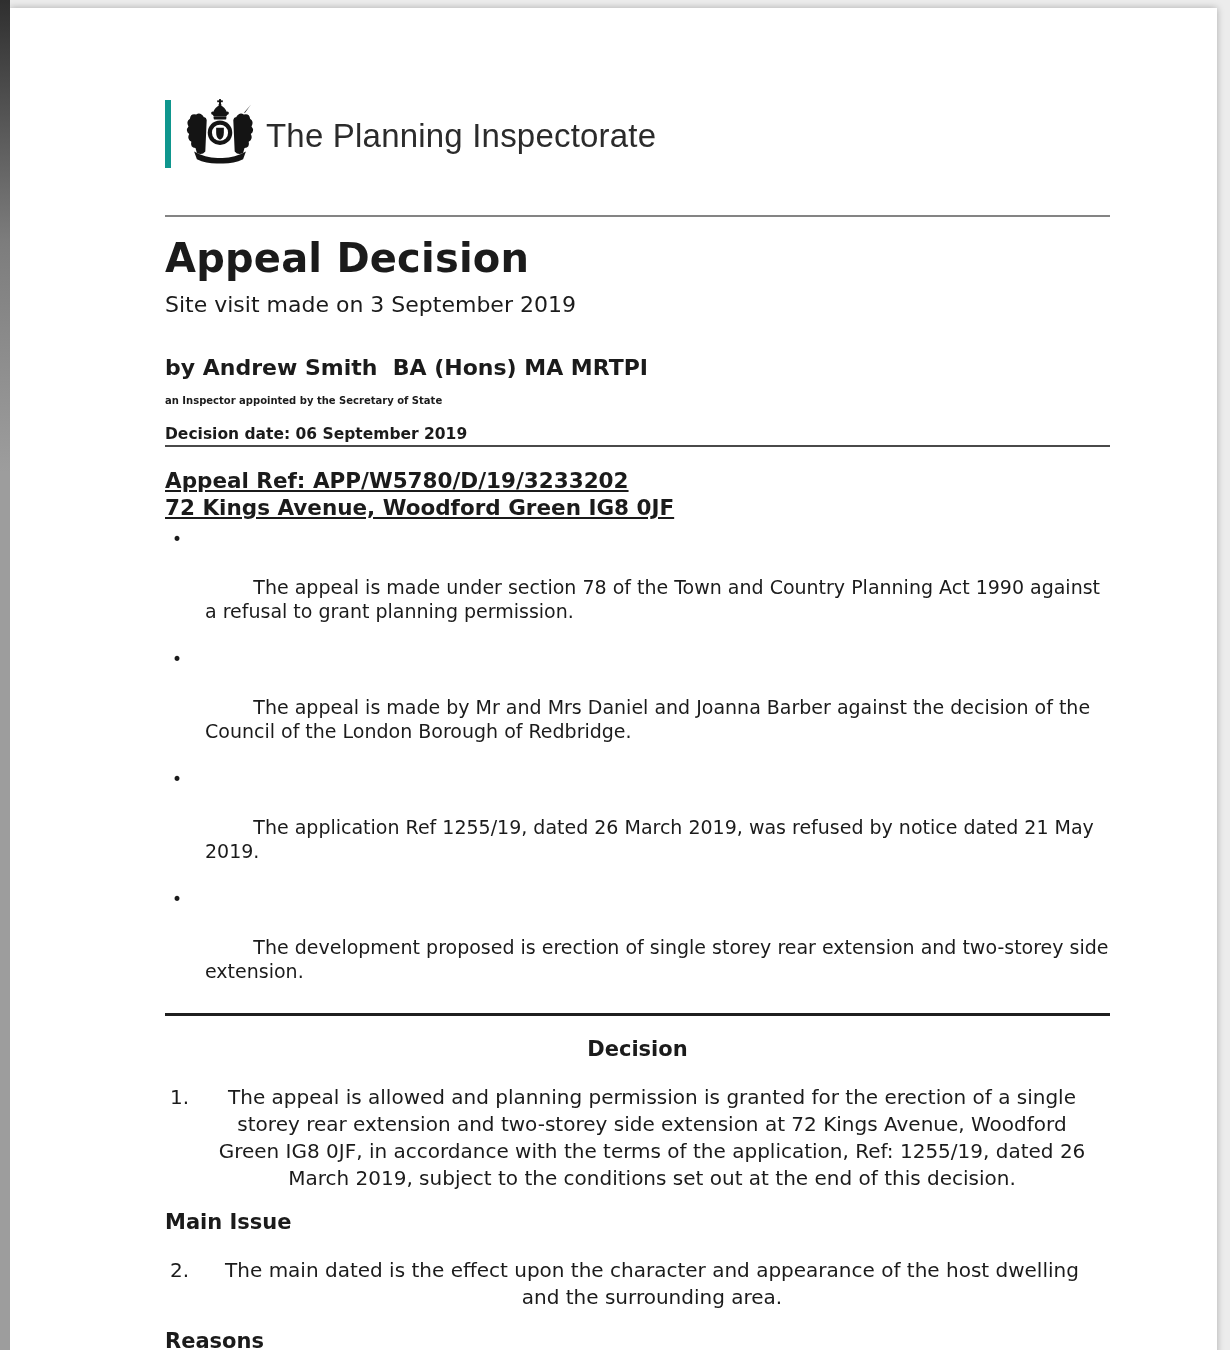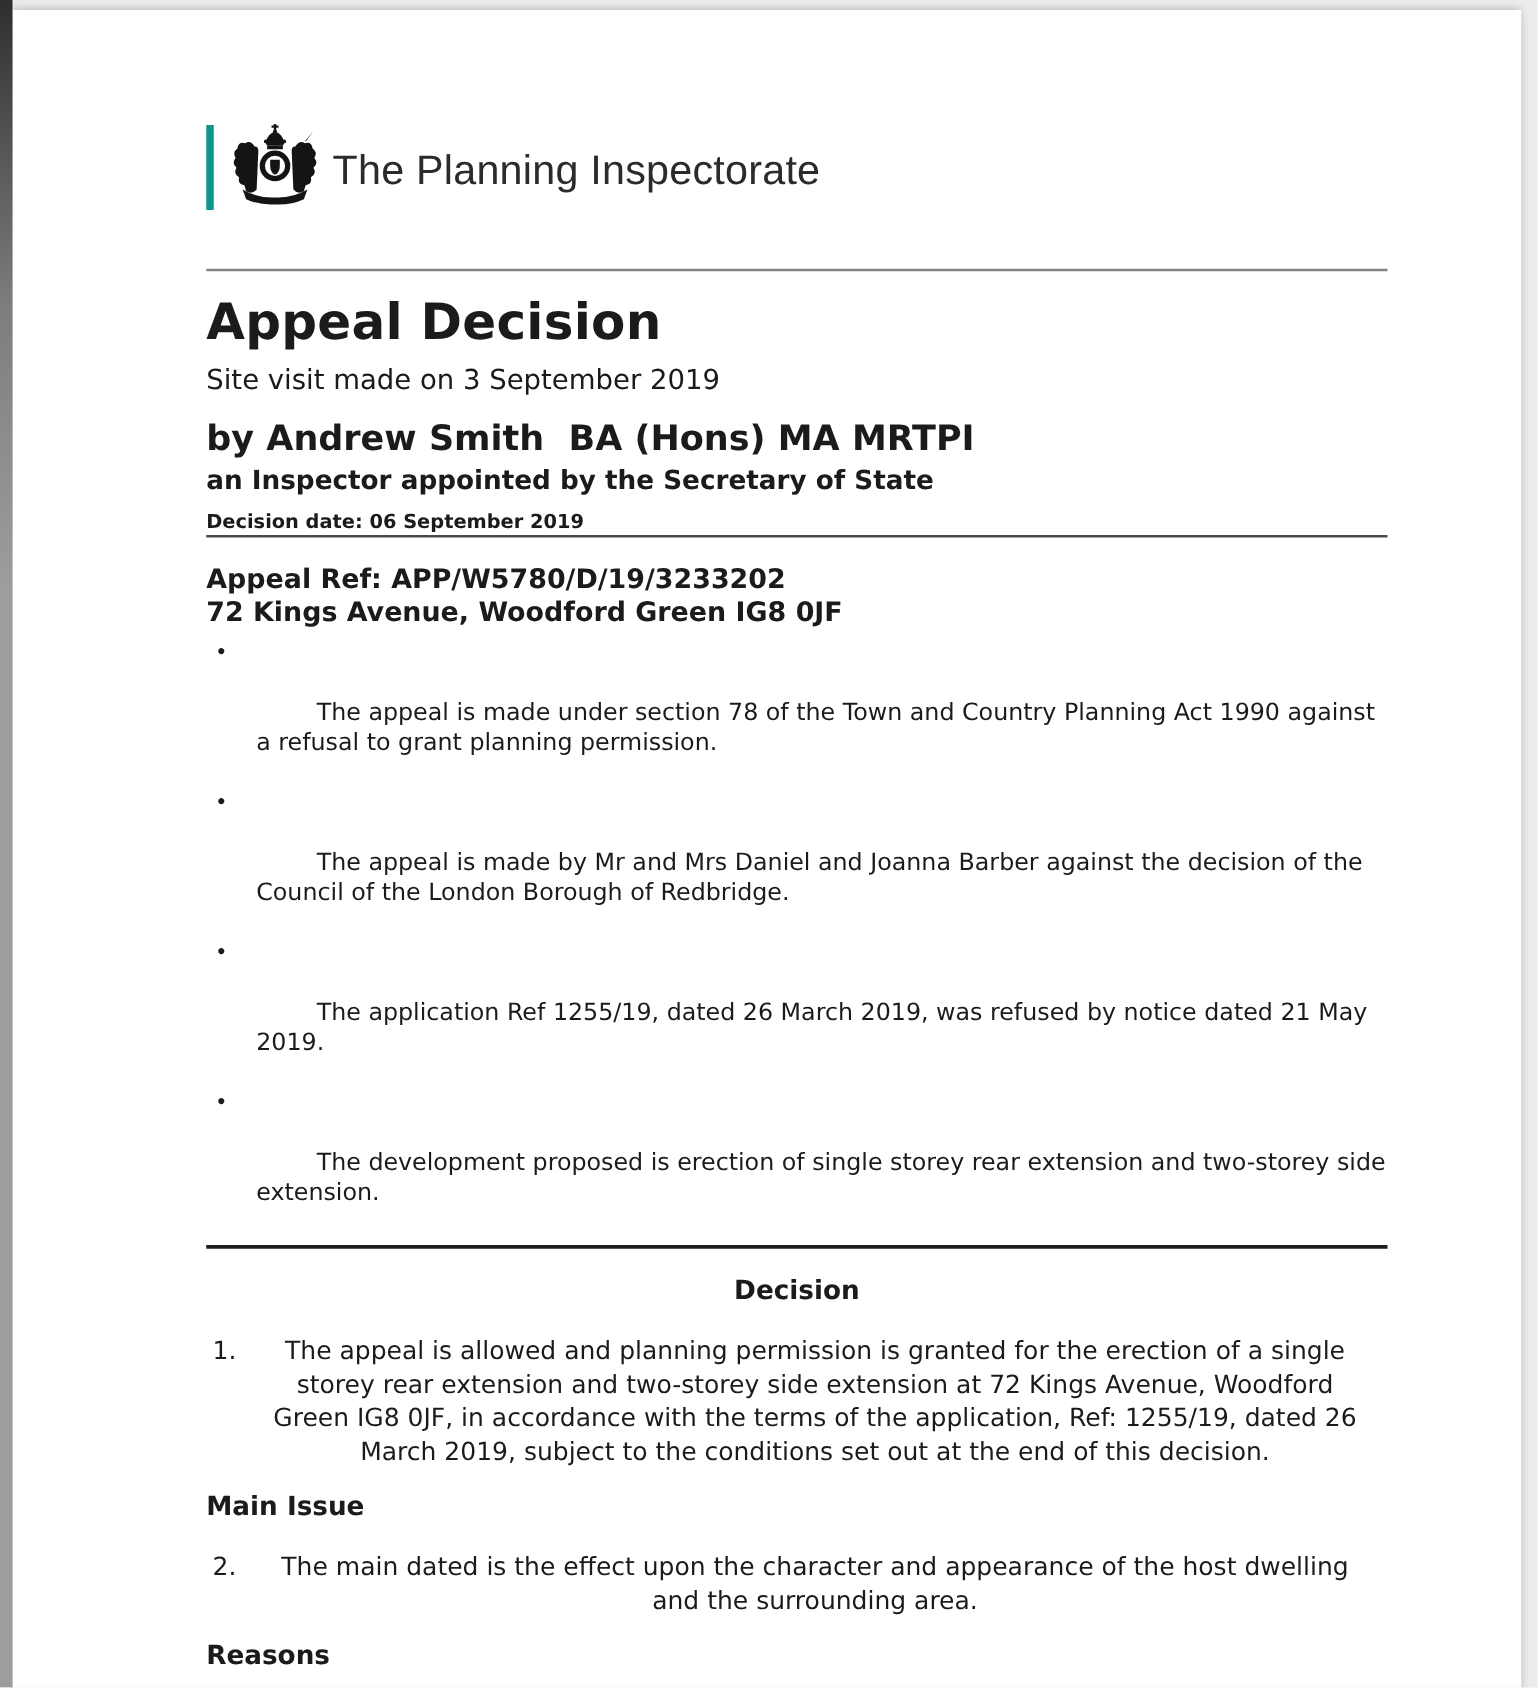--- a/index.html
+++ b/index.html
@@ -53,29 +53,29 @@
   .rule-top { margin-top: 47px; height: 0; border-top: 2px solid #848484; }
   .rule-thick { margin-top: 6px; height: 0; border-top: 3px solid #1f1f1f; }
   
   .doc-title {
     margin-top: 16px;
     font-size: 40px; font-weight: bold;
     line-height: 50px;
     letter-spacing: 0.2px;
   }
   .site-visit { margin-top: 8px; font-size: 22px; line-height: 28px; white-space: pre-wrap; }
-  .by-line { margin-top: 18px; font-size: 28px; font-weight: bold; line-height: 28px; white-space: pre-wrap; }
-  .role-line { margin-top: 9px; font-size: 21px; font-weight: bold; line-height: 20px; white-space: pre-wrap; }
+  .by-line { margin-top: 35px; font-size: 22px; font-weight: bold; line-height: 28px; white-space: pre-wrap; }
+  .role-line { margin-top: 9px; font-size: 10px; font-weight: bold; line-height: 20px; white-space: pre-wrap; }
   .date-line {
     margin-top: 13px; font-size: 15.5px; font-weight: bold; line-height: 20px;
     padding-bottom: 1px; border-bottom: 2px solid #4a4a4a;
     white-space: pre-wrap;
   }
   
-  .ref-block { margin-top: 20px; font-size: 21.5px; font-weight: bold; line-height: 27px; }
+  .ref-block { margin-top: 20px; font-size: 21.5px; font-weight: bold; line-height: 27px; text-decoration: underline; }
   .ref-block div { white-space: pre-wrap; }
   .bullets { margin: 6px 0 0 0; padding: 0; list-style: none; }
   .bullets li {
     position: relative;
     padding-left: 40px;
     font-size: 19px; line-height: 24px;
     max-width: 905px;
     white-space: pre-wrap;
   }
   .bullets li .dot {

